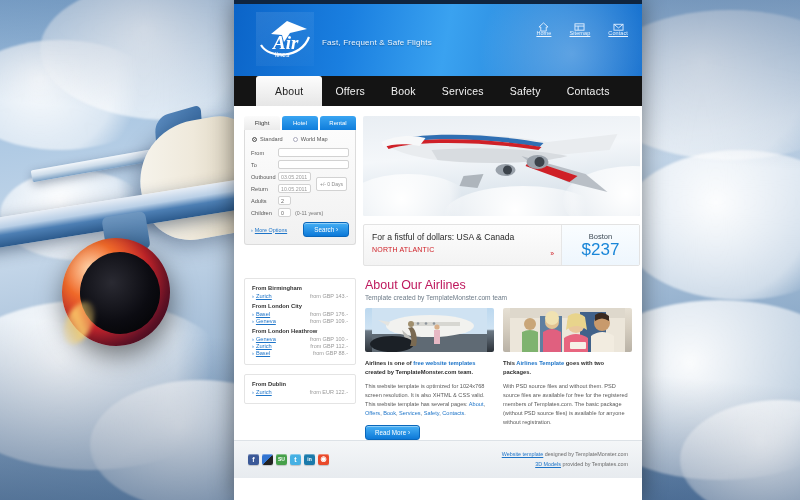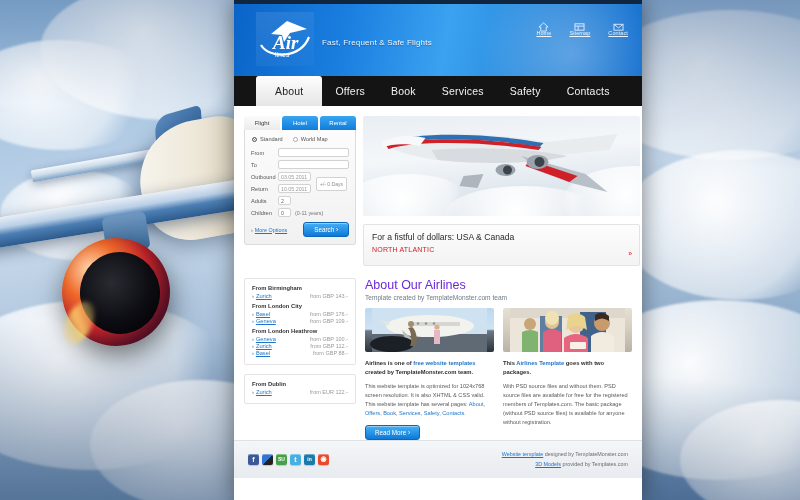--- a/index.html
+++ b/index.html
@@ -196,21 +196,21 @@
   }
   .panel-b { padding:6px 7px 7px 7px; }
   .grp-t { font-size:5.8px; color:#333; font-weight:bold; margin:4px 0 2px 0; }
   .grp-t:first-child { margin-top:0; }
   .orow { display:flex; align-items:baseline; justify-content:space-between; margin:1px 0; }
   .olink { font-size:5.7px; color:#1d74c8; text-decoration:underline; cursor:pointer; }
   .olink:before { content:"\203A"; margin-right:2px; color:#1d74c8; display:inline-block; text-decoration:none; }
   .oprice { font-size:5.5px; color:#9a9a9a; }
 
   #article { flex:1; }
-  #art-title { font-size:12.5px; color:#6d28d9; }
+  #art-title { font-size:12.5px; color:#be185d; }
   #art-sub { font-size:6.6px; color:#6d7b88; margin-top:2px; }
   #photos { display:flex; gap:9px; margin-top:7px; }
   .photo { flex:1; height:44px; border-radius:2px; overflow:hidden; position:relative; }
   #photo1 { background: linear-gradient(180deg,#bcd8ef 0%, #cfe3f3 48%, #6d7a86 52%, #2b3138 100%); }
   #photo2 { background: linear-gradient(180deg,#e6e0d4 0%, #d6cec0 45%, #b9b2a6 100%); }
   .cols { display:flex; gap:9px; margin-top:7px; }
   .col { flex:1; }
   .lead { font-size:5.8px; color:#2f2f2f; font-weight:bold; line-height:1.55; }
   .lead a { color:#1d74c8; }
   .body { font-size:5.6px; color:#5a5a5a; line-height:1.6; margin-top:5px; }
@@ -400,20 +400,24 @@
             <path d="M10 26 C22 20 40 18 54 22 L48 30 C34 27 20 28 12 31 Z" fill="#f7f8f9"></path>
           </svg>
         </div>
 
         <div id="promo">
           <div id="promo-left">
             <div id="promo-title">For a fistful of dollars: USA &amp; Canada</div>
             <div id="promo-sub">NORTH ATLANTIC</div>
             <div id="promo-arrow">››</div>
           </div>
+          <div id="promo-right">
+            <div id="promo-city">Boston</div>
+            <div id="promo-price">$237</div>
+          </div>
         </div>
       </div>
     </div>
 
     <div id="main-row">
 
       <div id="sidebar">
 
         <div class="panel">
           <div class="panel-b">

